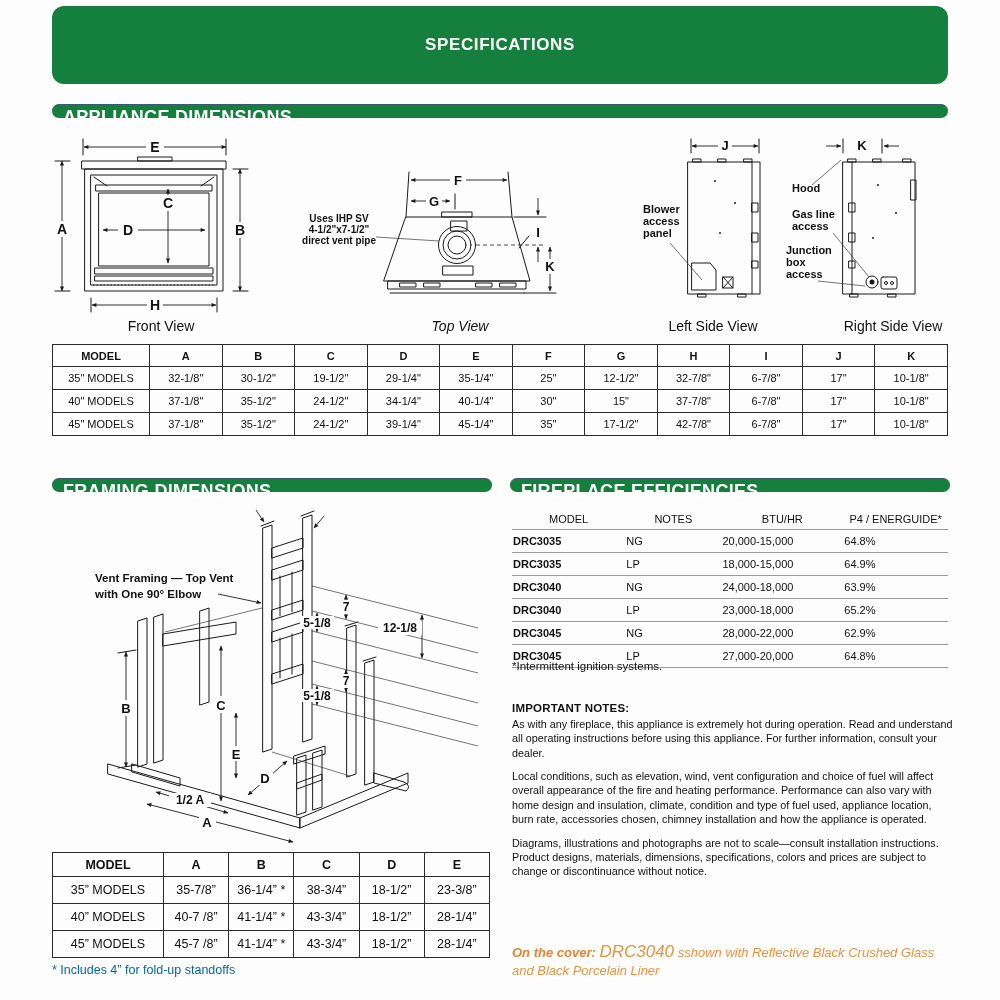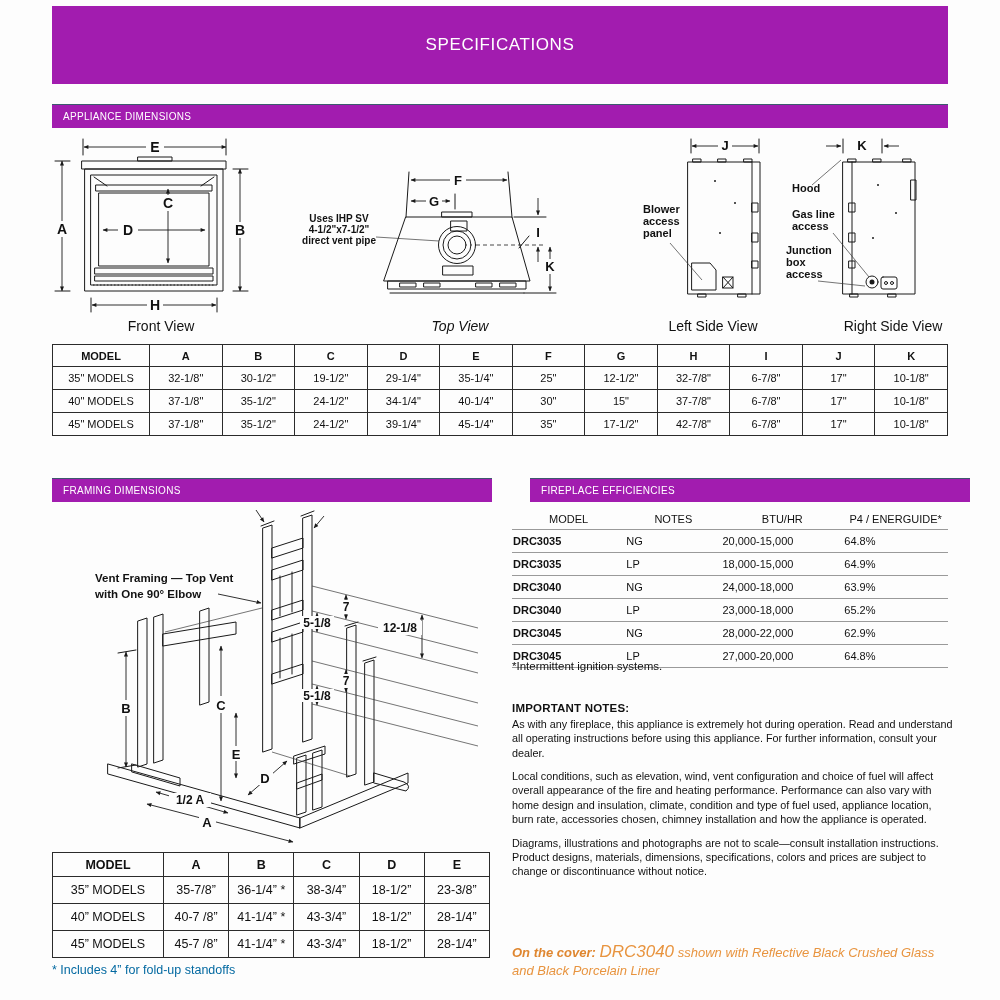--- a/index.html
+++ b/index.html
@@ -1,24 +1,24 @@
 <!DOCTYPE html>
 <html><head>
 <meta charset="utf-8">
 <style>
   html,body{margin:0;padding:0;background:#fff;}
   body{width:1000px;height:1000px;position:relative;font-family:"Liberation Sans",sans-serif;color:#111;}
   .page{position:absolute;inset:0;background:#fdfdfd;overflow:hidden;}
   .abs{position:absolute;}
-  .navbar{background:#a21caf;color:#fff;font-weight:normal;}
+  .navbar{background:#15803d;color:#fff;font-weight:bold;border-radius:12px;}
   .main-header{left:52px;top:6px;width:896px;height:78px;display:flex;align-items:center;justify-content:center;font-size:17px;letter-spacing:.6px;}
-  .section-bar{height:24px;line-height:24px;font-size:10px;letter-spacing:.3px;padding-left:11px;box-sizing:border-box;border-top:1px solid #3c5a6e;}
+  .section-bar{height:14px;line-height:24px;font-size:18px;letter-spacing:.3px;padding-left:11px;box-sizing:border-box;border-top:1px solid #3c5a6e;}
   .bar-appliance{left:52px;top:104px;width:896px;}
   .bar-framing{left:52px;top:478px;width:440px;}
-  .bar-eff{left:510px;top:478px;width:440px;margin-left:20px;}
+  .bar-eff{left:510px;top:478px;width:440px;}
   .caption{font-size:14px;color:#111;text-align:center;width:130px;}
   
   .draw .s{stroke:#1a1a1a;fill:none;stroke-width:1;stroke-linejoin:round;stroke-linecap:round;}
   .draw .thin{stroke:#3a3a3a;fill:none;stroke-width:.7;}
   .draw .dim{stroke:#1a1a1a;fill:none;stroke-width:.9;}
   .draw .dash{stroke:#1a1a1a;fill:none;stroke-width:.8;stroke-dasharray:4 3;}
   .draw .dot{stroke:#1a1a1a;fill:none;stroke-width:.9;stroke-dasharray:1.5 2;}
   .draw .bg{fill:#fdfdfd;stroke:none;}
   .draw .solid{fill:#1a1a1a;stroke:none;}
   .draw text{fill:#111;}

